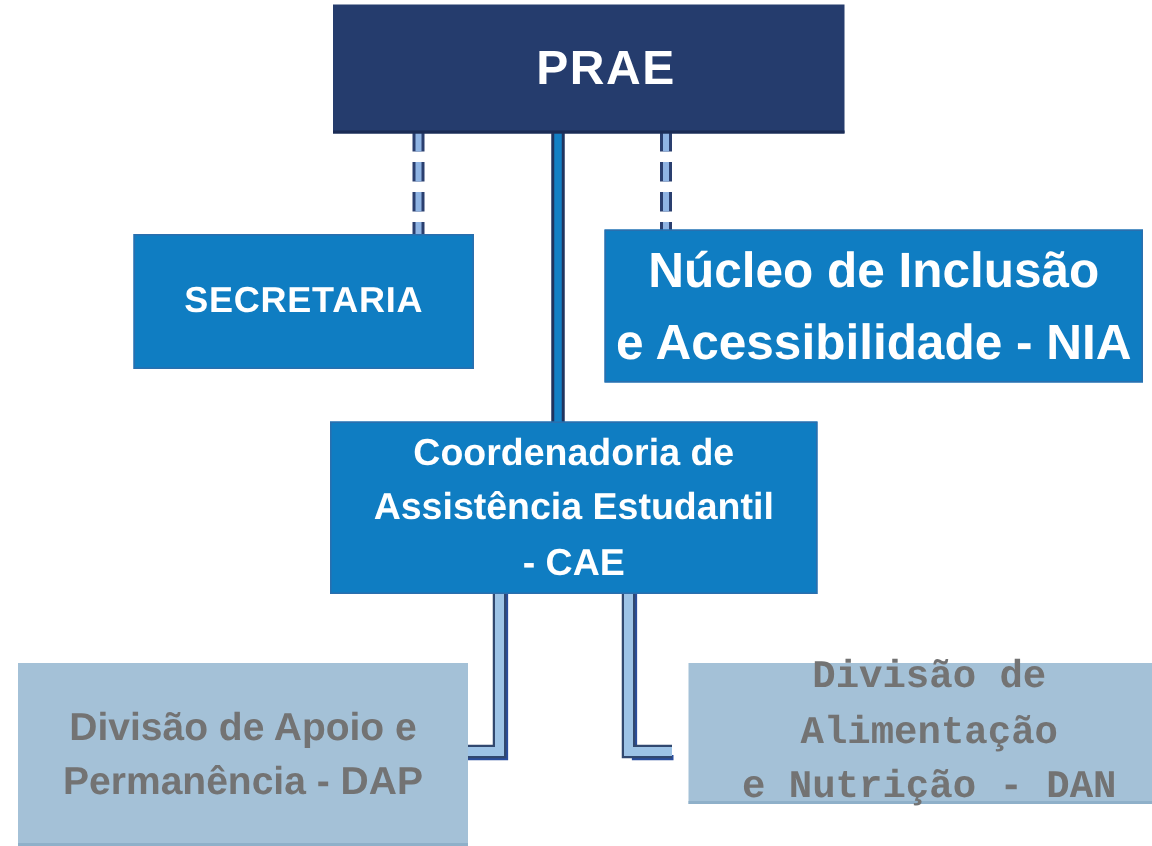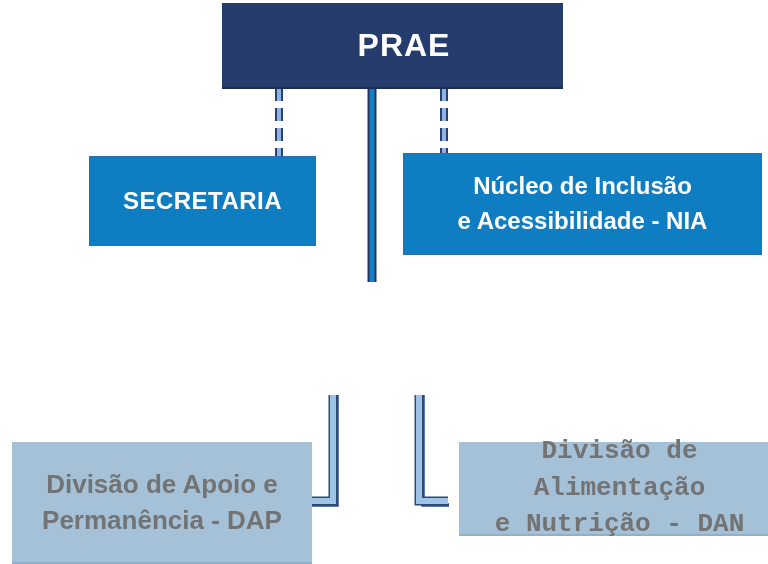--- a/index.html
+++ b/index.html
@@ -33,21 +33,21 @@
   .node-blue{
     background:#0f7dc2;color:#ffffff;
     border:1px solid #2a6fae;
   }
   .node-secretaria{
     left:70px;top:156px;width:227px;height:90px;
     font-size:24px;letter-spacing:.5px;margin-left:19px;
   }
   .node-nia{
     left:403px;top:153px;width:359px;height:102px;
-    font-size:24px;line-height:1.45;
+    font-size:33px;line-height:1.45;
   }
   .node-cae{
     left:220px;top:281px;width:325px;height:115px;
     font-size:25px;line-height:1.45;
   }
   .node-gray{
     background:#a4c1d7;color:#737373;
     border-bottom:2px solid #8fb0c9;
     margin-left:12px;
   }
@@ -95,20 +95,23 @@
     </g>
   </svg>
 
   <div class="node node-root">PRAE</div>
 
   <div class="node node-blue node-secretaria">SECRETARIA</div>
 
   <div class="node node-blue node-nia">Núcleo de Inclusão
 e Acessibilidade - NIA</div>
 
+  <div class="node node-blue node-cae">Coordenadoria de
+Assistência Estudantil
+- CAE</div>
 
   <div class="node node-gray node-dap">Divisão de Apoio e
 Permanência - DAP</div>
 
   <div class="node node-gray node-dan">Divisão de Alimentação
 e Nutrição - DAN</div>
 
 </div>
 
 </body></html>

